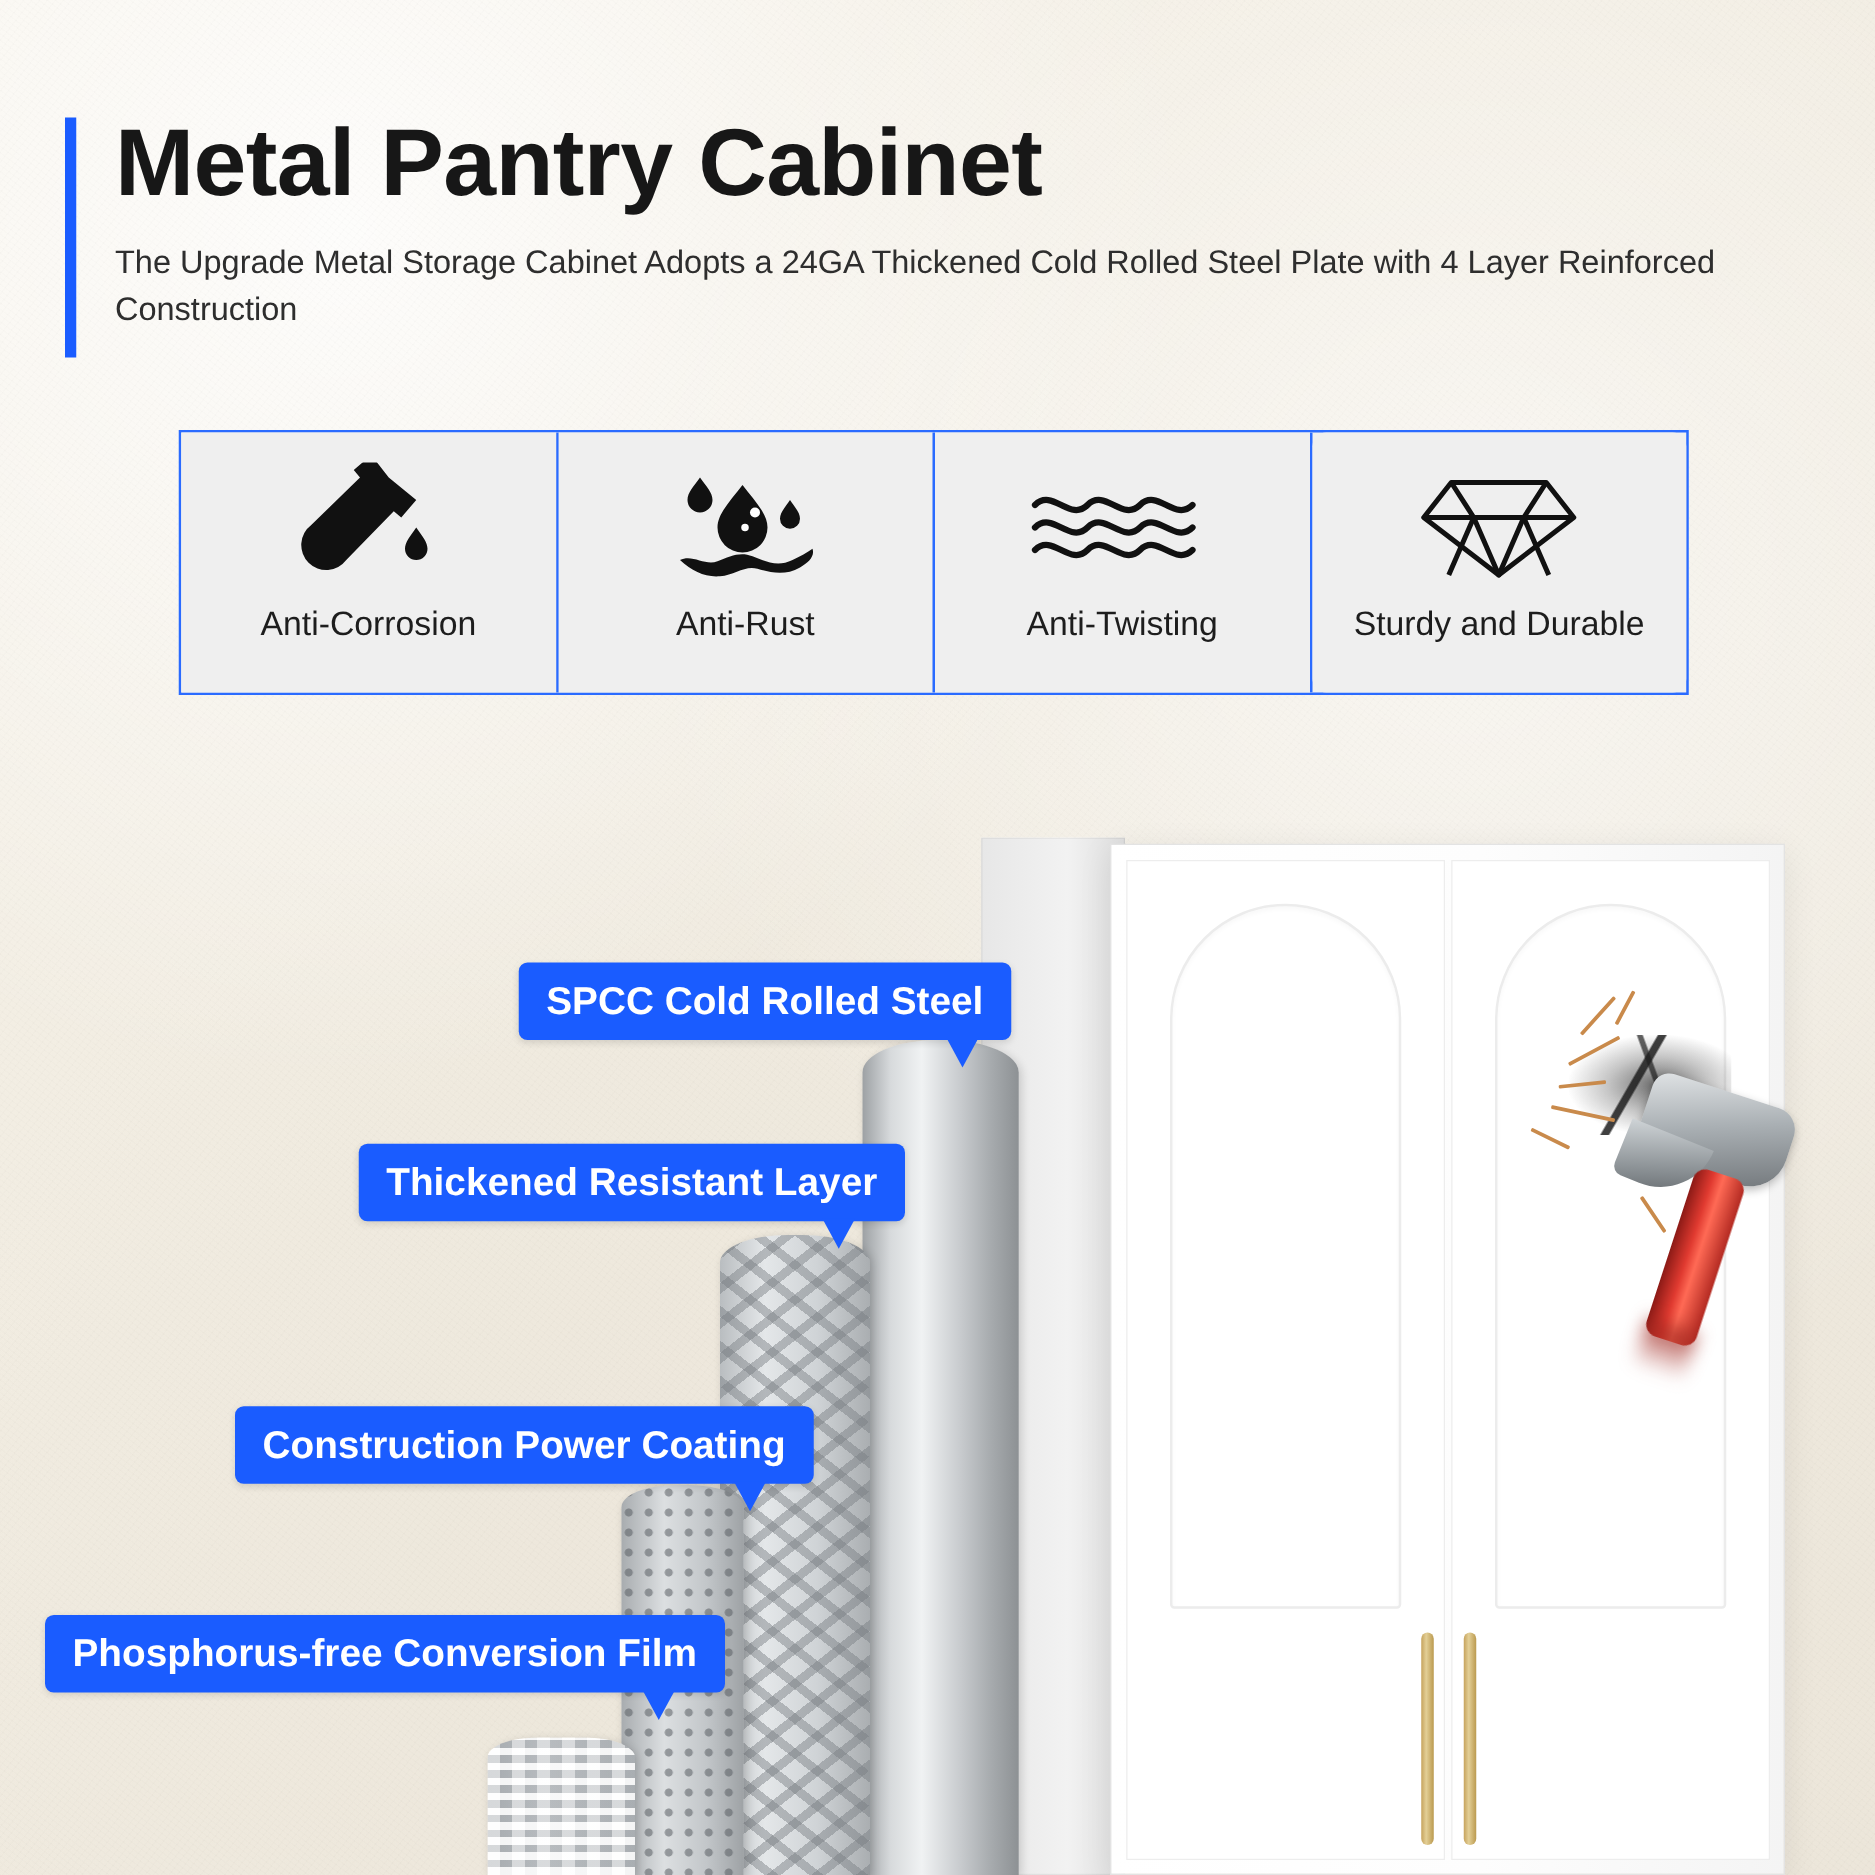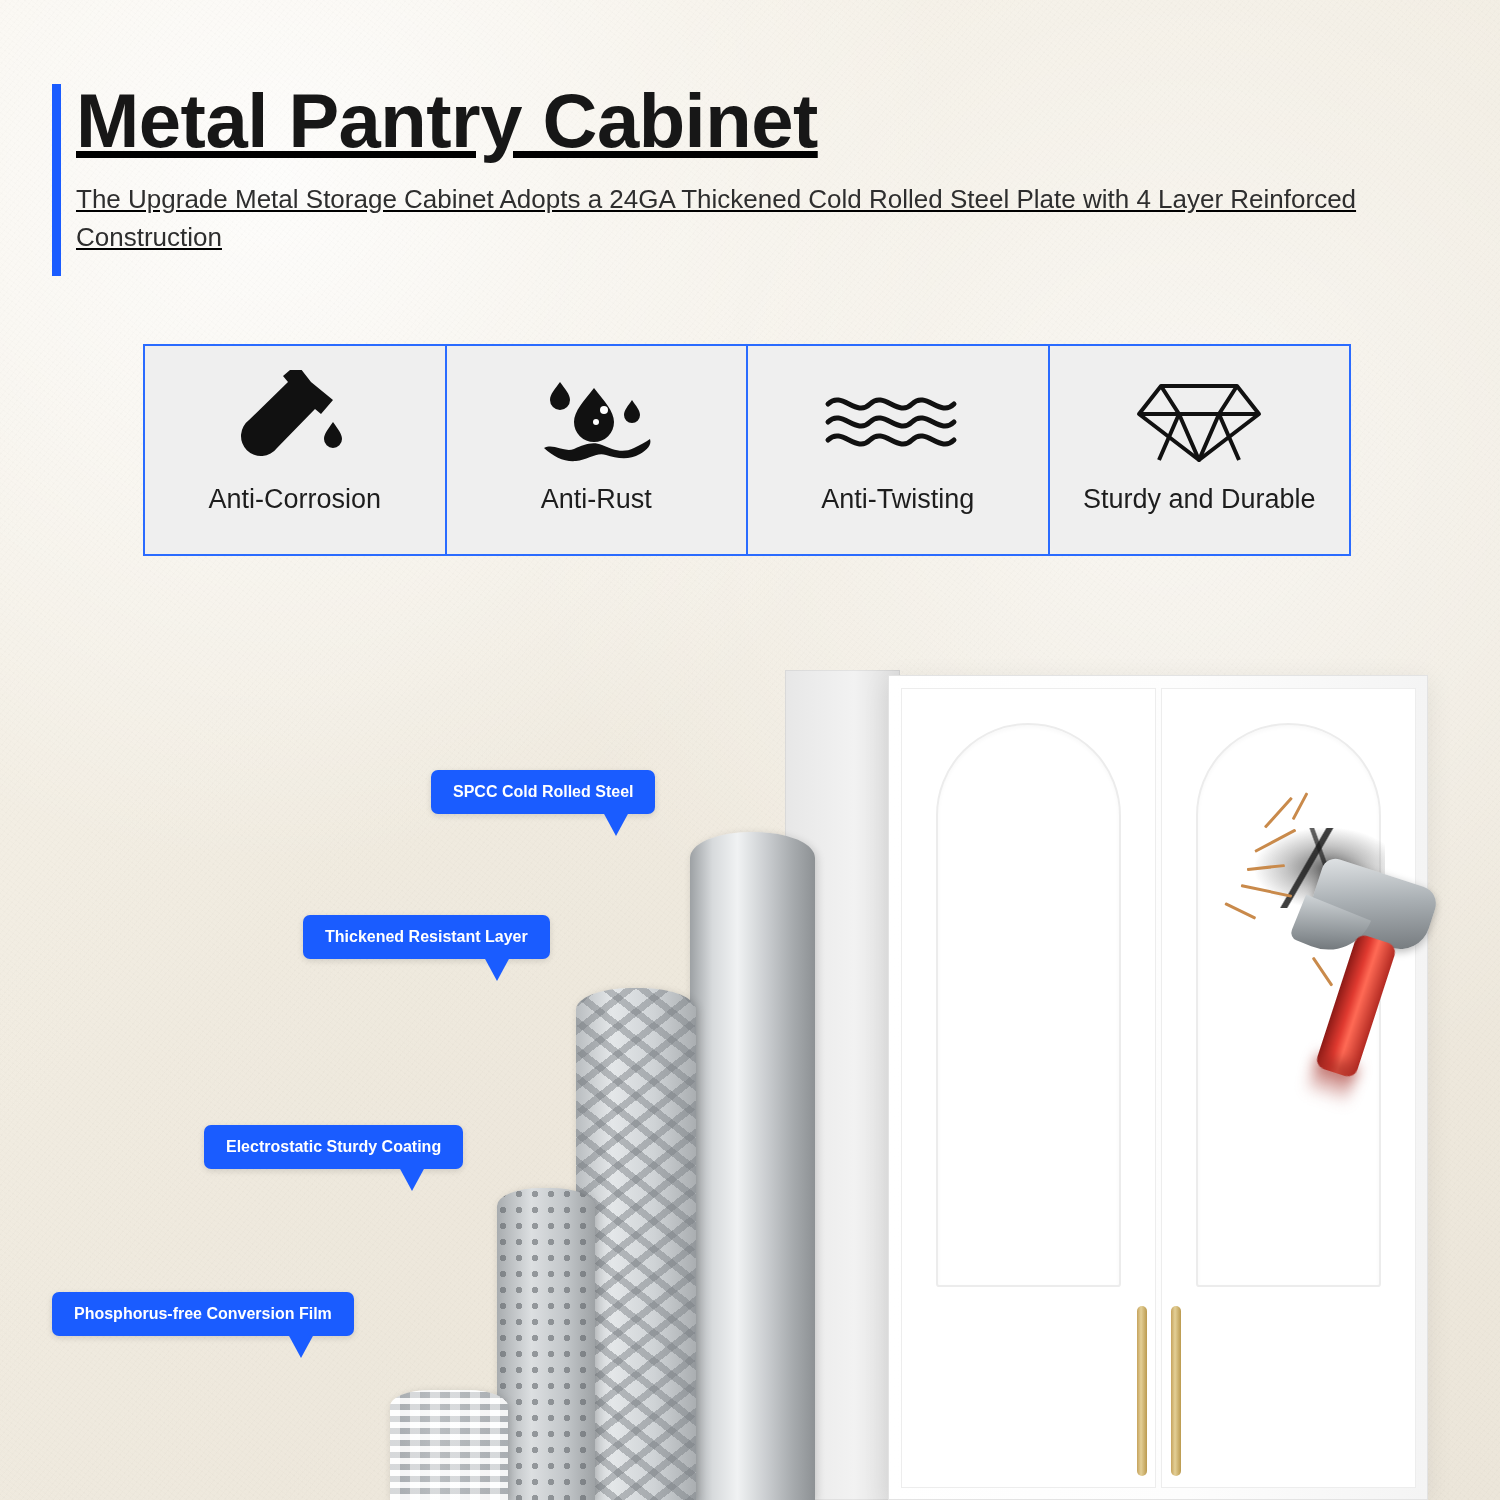--- a/index.html
+++ b/index.html
@@ -36,25 +36,24 @@
 
   .page {
     position: absolute;
     inset: 0;
   }
 
   
   .header {
     position: absolute;
     left: 52px;
-    top: 78px;
+    top: 88px;
     width: 1390px;
-    padding-left: 24px;
+    padding-left: 40px;
     box-sizing: border-box;
-    text-decoration: underline;
   }
   .header-bar {
     position: absolute;
     left: 0;
     top: 6px;
     width: 9px;
     height: 192px;
     background: #1a5cff;
   }
   .title {
@@ -217,27 +216,26 @@
       repeating-linear-gradient(0deg, rgba(255,255,255,0.85) 0 6px, rgba(150,155,160,0.35) 6px 12px),
       repeating-linear-gradient(90deg, rgba(255,255,255,0.9) 0 10px, rgba(140,145,150,0.35) 10px 20px),
       linear-gradient(90deg, #c2c6c9 0%, #eceeef 40%, #c9cdd0 100%);
   }
 
   
   .callout {
     position: absolute;
     background: #1a5cff;
     color: #ffffff;
-    font-size: 16px;
+    font-size: 31px;
     font-weight: bold;
     padding: 13px 22px;
     border-radius: 7px;
     white-space: nowrap;
     box-shadow: 0 2px 6px rgba(0,0,0,0.12);
-    margin-left: 16px;
   }
   .callout .tail {
     position: absolute;
     width: 0;
     height: 0;
     border-left: 13px solid transparent;
     border-right: 13px solid transparent;
     border-top: 24px solid #1a5cff;
     bottom: -22px;
   }
@@ -407,21 +405,21 @@
 
     <div class="callout c1">
       <span>SPCC Cold Rolled Steel</span>
       <span class="tail"></span>
     </div>
     <div class="callout c2">
       <span>Thickened Resistant Layer</span>
       <span class="tail"></span>
     </div>
     <div class="callout c3">
-      <span>Electrostatic Sturdy Coating</span>
+      <span>Construction Power Coating</span>
       <span class="tail"></span>
     </div>
     <div class="callout c4">
       <span>Phosphorus-free Conversion Film</span>
       <span class="tail"></span>
     </div>
 
     <div class="impact">
       <div class="crack"></div>
       <div class="spark" style="left:60px; top:40px; width:46px; height:3px; transform:rotate(-28deg);"></div>

